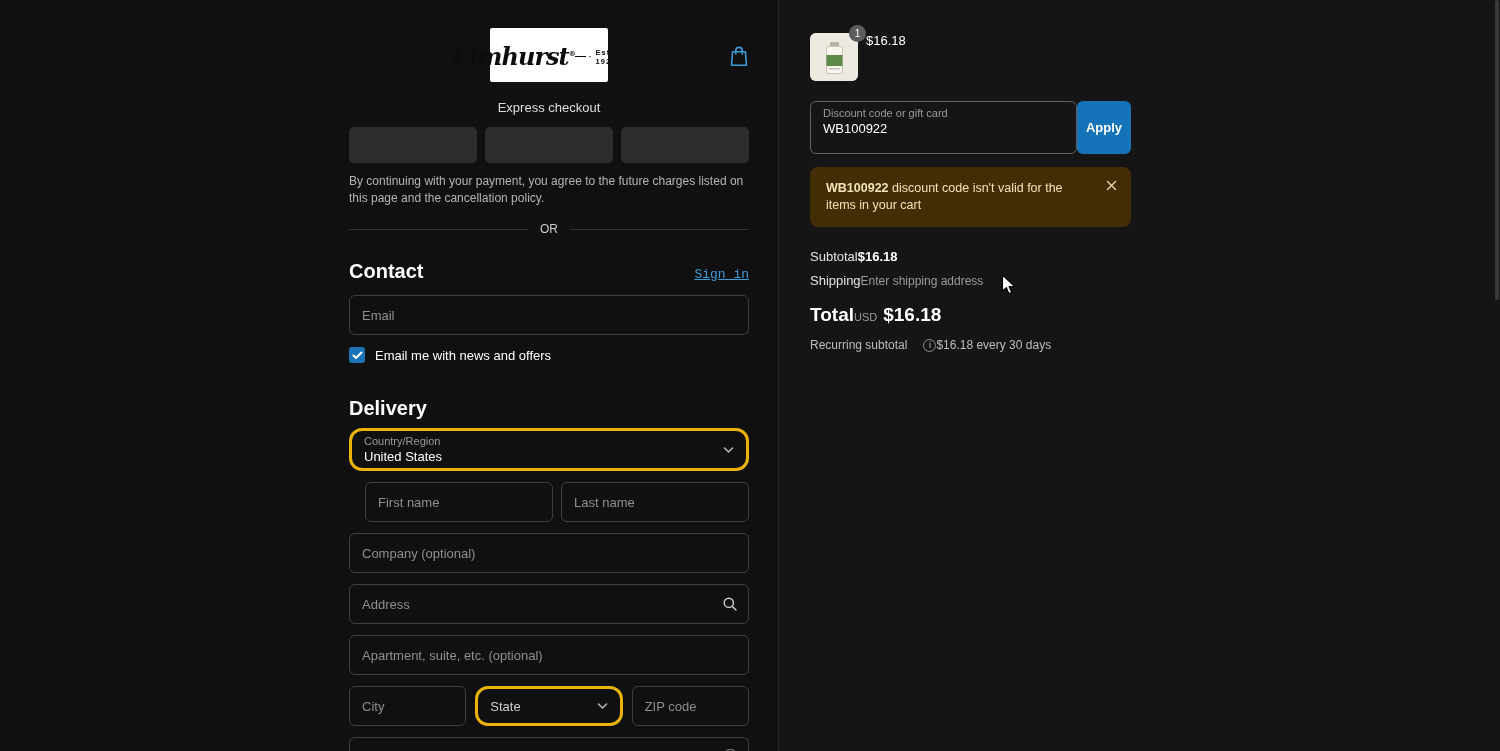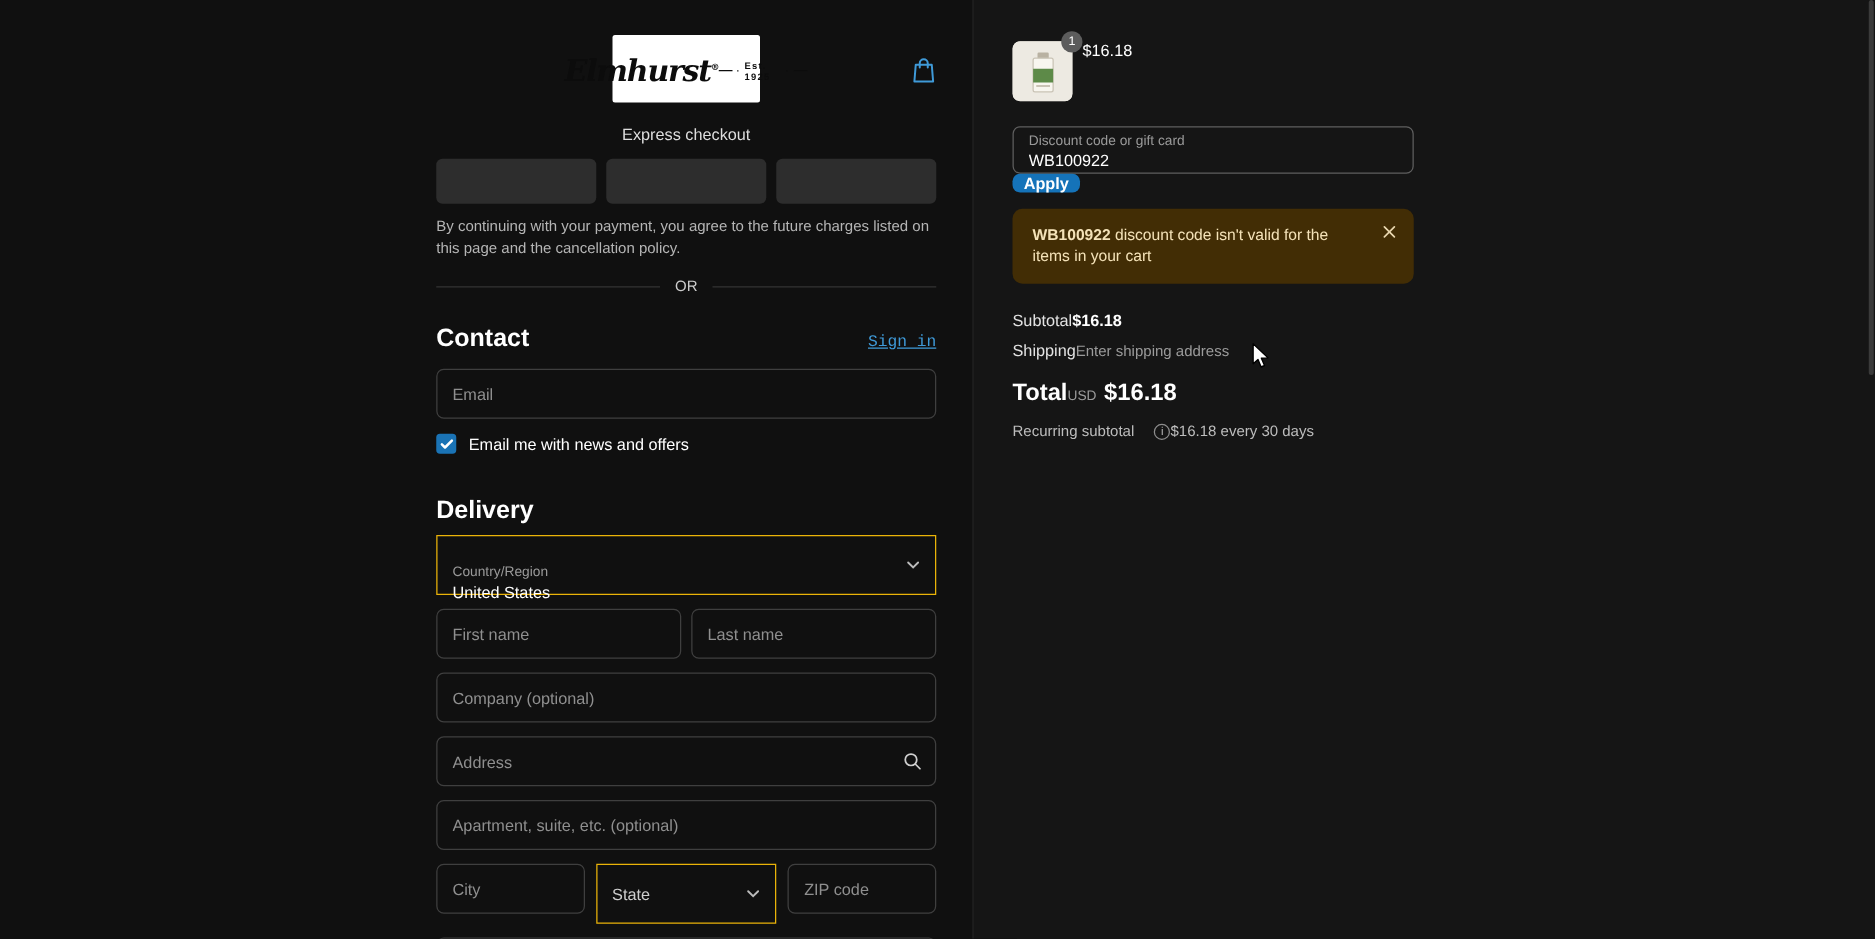--- a/index.html
+++ b/index.html
@@ -80,28 +80,28 @@
     width:16px; height:16px; border-radius:3px;
     background:var(--checkbox-blue,#1a73b5);
     display:flex; align-items:center; justify-content:center; flex-shrink:0;
   }
   .checkbox-label { font-size:13px; color:#ffffff; }
 
   .delivery-head { margin-top:34px; }
 
   .select-box {
     margin-top:8px; height:43px;
-    border:1px solid #eab308; border-radius:0;
-    padding:23px 12px; position:relative; cursor:pointer;
+    border:3px solid #eab308; border-radius:13px;
+    padding:4px 12px; position:relative; cursor:pointer;
   }
   .select-label { font-size:11px; color:#9a9a9a; }
   .select-value { font-size:13px; color:#ffffff; margin-top:2px; }
   .chevron { position:absolute; right:12px; top:50%; transform:translateY(-50%); line-height:0; }
 
-  .row-2 { display:flex; gap:8px; }
+  .row-2 { display:flex; gap:8px;margin-left:16px; }
   .row-2 .field { flex:1; }
   .row-3 { display:flex; gap:9px; }
   .row-3 .field { flex:1; }
   .state-select {
     flex:1; margin-top:0; height:40px; display:flex; align-items:center;
   }
   .state-select .select-placeholder { font-size:13px; color:#cfcfcf; }
 
   .input-icon { position:absolute; right:11px; top:50%; transform:translateY(-50%); line-height:0; }
 
@@ -126,21 +126,21 @@
     position:absolute; top:-8px; right:-8px;
     min-width:17px; height:17px; border-radius:50%;
     background:#5c5c5c; color:#ffffff; font-size:10px;
     display:flex; align-items:center; justify-content:center;
   }
   .product-info { margin-left:14px; flex:1; }
   .product-name { font-size:13px; color:#ffffff; }
   .product-sub { font-size:11px; color:#9b9b9b; margin-top:3px; }
   .product-price { font-size:13px; color:#ffffff; margin-left:8px; }
 
-  .discount-row { display:flex; height:53px; margin-top:20px;flex-direction:column; }
+  .discount-row { display:flex; height:53px; margin-top:20px; }
   .discount-box {
     flex:1; border:1px solid #5f5f5f; border-radius:6px; padding:5px 12px 0;
     background:transparent;
   }
   .discount-label { font-size:11px; color:#9a9a9a; display:block; }
   .discount-input {
     width:100%; background:transparent; border:none; outline:none;
     color:#ffffff; font-size:13px; font-family:inherit; padding:0; margin-top:2px;
   }
   .apply-btn {

